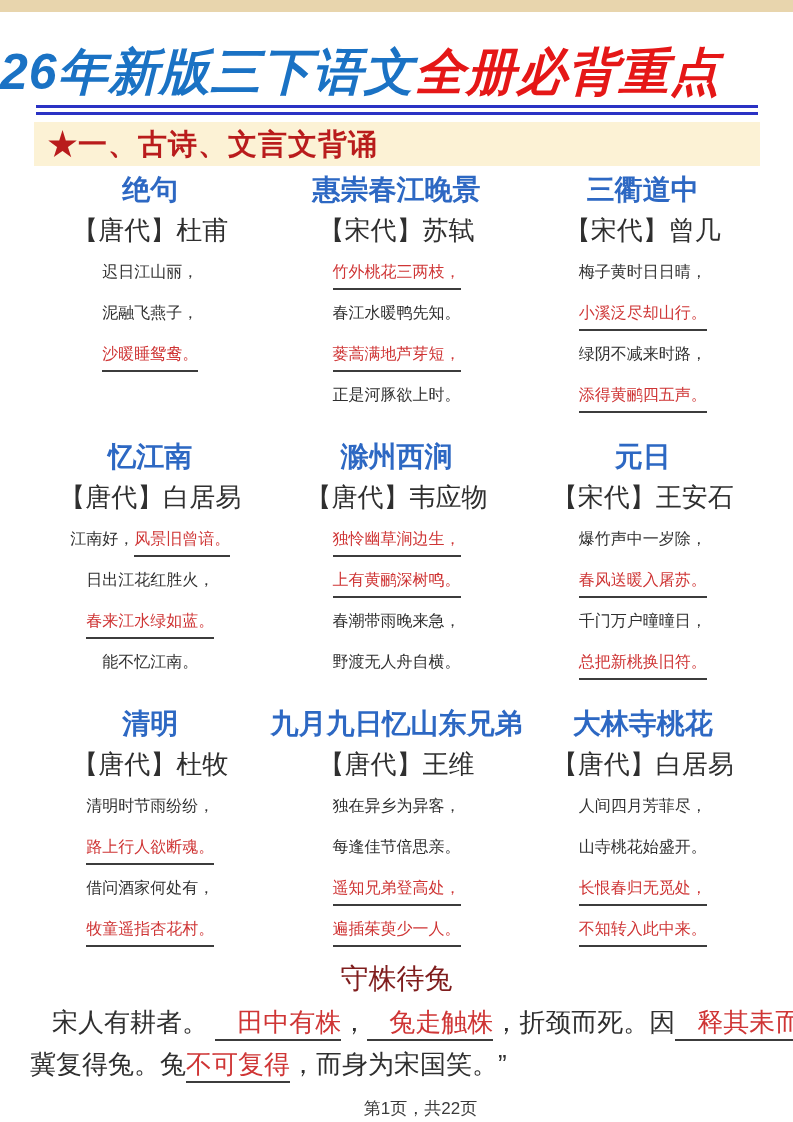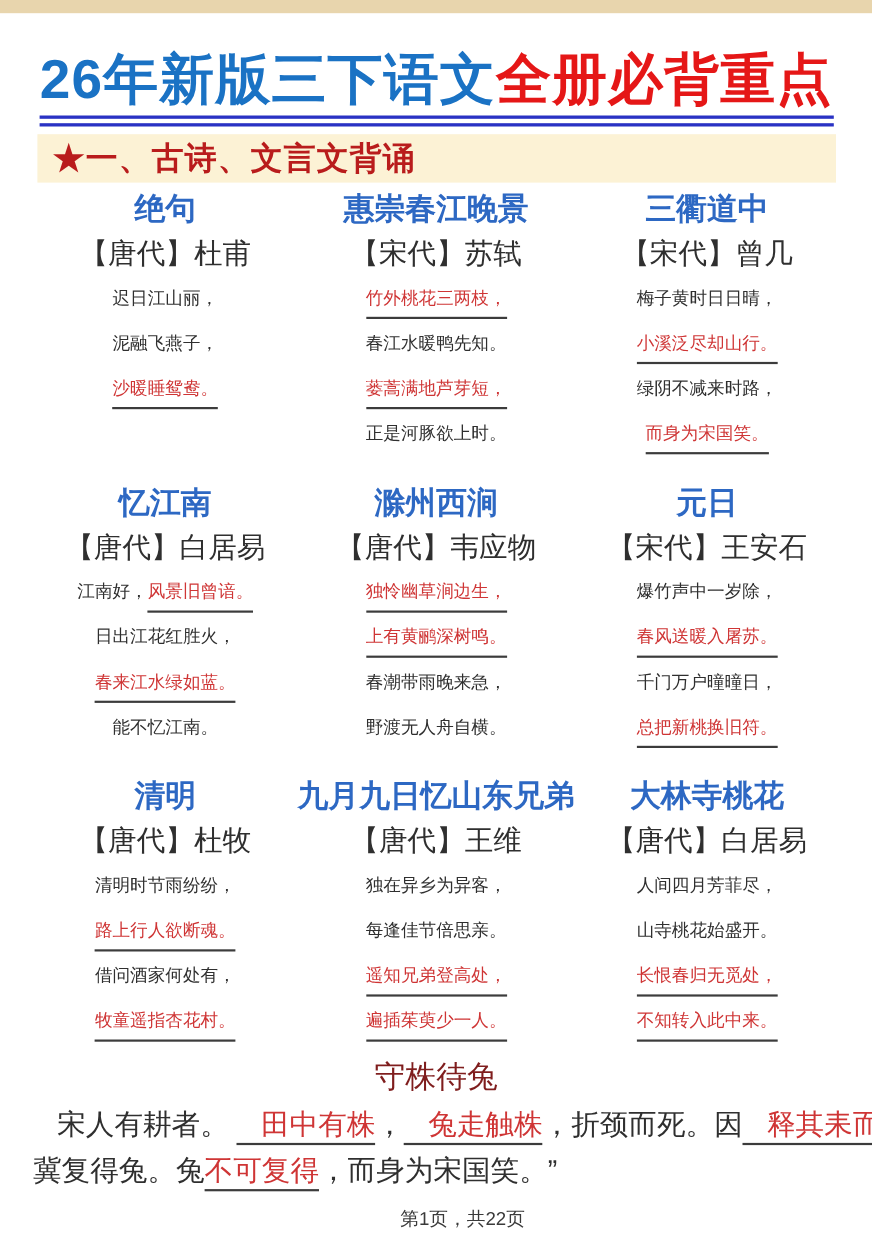--- a/index.html
+++ b/index.html
@@ -3,22 +3,22 @@
 <meta charset="utf-8">
 <style>
   html,body{margin:0;padding:0;}
   body{
     width:793px;height:1122px;overflow:hidden;background:#ffffff;
     font-family:"Liberation Sans",sans-serif;
     -webkit-font-smoothing:antialiased;
   }
   .top-strip{height:12px;width:793px;background:#e8d5ad;}
   .main-title{
-    margin-top:32px;text-align:center;white-space:nowrap;
-    font-size:50px;line-height:56px;font-weight:900;letter-spacing:1px;
+    margin-top:32px;text-align:left;white-space:nowrap;
+    font-size:50px;line-height:56px;font-weight:900;letter-spacing:1px;font-style:italic;
   }
   .main-title .blue{color:#1a72c4;}
   .main-title .red{color:#e51717;}
   .title-rule{
     width:722px;margin:5px auto 0 auto;height:4px;
     border-top:3px solid #2a32c4;border-bottom:3px solid #2a32c4;
   }
   .section-bar{
     width:698px;margin:7px 0 0 34px;background:#fcf2d5;
     color:#b91c1c;font-weight:bold;font-size:29px;line-height:32px;
@@ -86,21 +86,21 @@
       <div class="poem-line"><span class="seg">春江水暖鸭先知。</span></div>
       <div class="poem-line"><span class="seg red">蒌蒿满地芦芽短，</span></div>
       <div class="poem-line"><span class="seg">正是河豚欲上时。</span></div>
     </div>
     <div class="poem">
       <div class="poem-title">三衢道中</div>
       <div class="poem-author">【宋代】曾几</div>
       <div class="poem-line"><span class="seg">梅子黄时日日晴，</span></div>
       <div class="poem-line"><span class="seg red">小溪泛尽却山行。</span></div>
       <div class="poem-line"><span class="seg">绿阴不减来时路，</span></div>
-      <div class="poem-line"><span class="seg red">而身为宋国笑。</span></div>
+      <div class="poem-line"><span class="seg red">添得黄鹂四五声。</span></div>
     </div>
     <div class="poem">
       <div class="poem-title">忆江南</div>
       <div class="poem-author">【唐代】白居易</div>
       <div class="poem-line"><span class="seg">江南好，</span><span class="seg red">风景旧曾谙。</span></div>
       <div class="poem-line"><span class="seg">日出江花红胜火，</span></div>
       <div class="poem-line"><span class="seg red">春来江水绿如蓝。</span></div>
       <div class="poem-line"><span class="seg">能不忆江南。</span></div>
     </div>
     <div class="poem">

